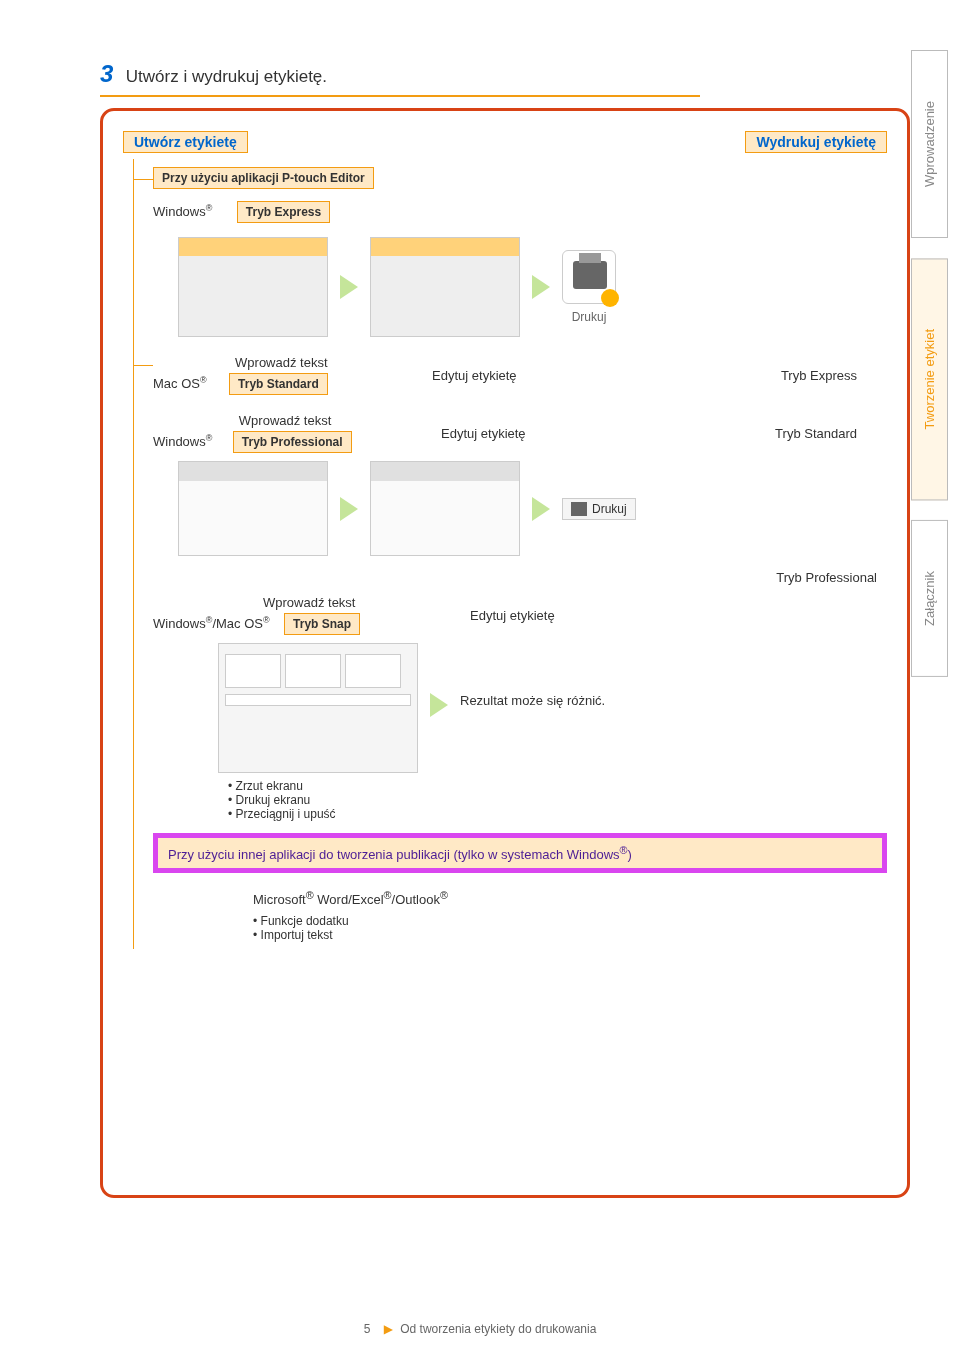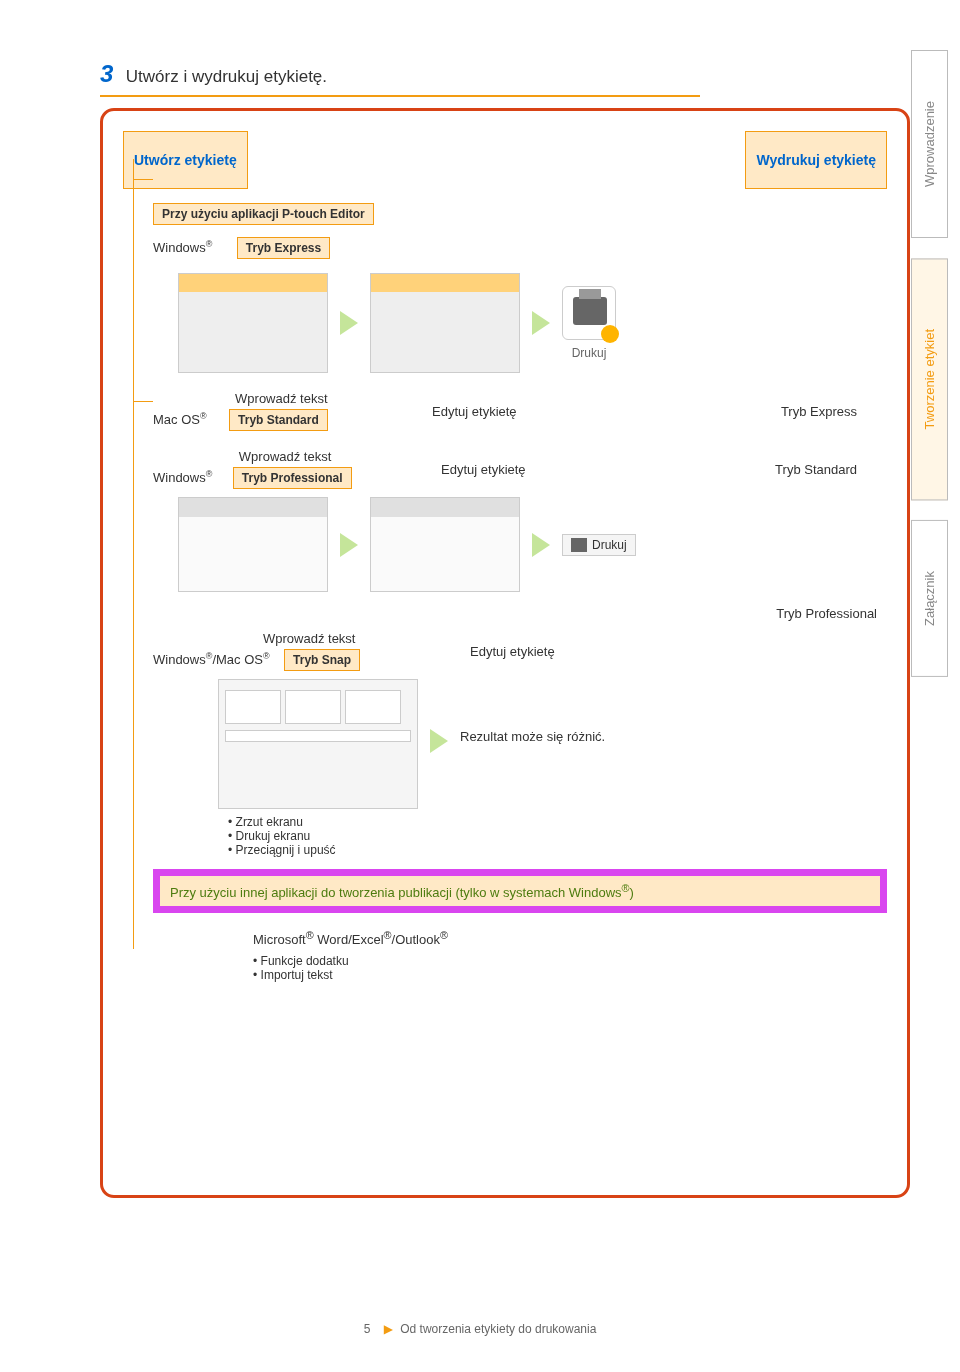--- a/index.html
+++ b/index.html
@@ -3,23 +3,23 @@
 <meta charset="utf-8">
 <style>
 *{box-sizing:border-box;margin:0;padding:0}
 body{font-family:Arial,sans-serif;background:#fff;width:960px;height:1372px;position:relative;color:#333}
 .page{padding:60px 50px 40px 100px;position:relative;height:100%}
 .accent-line{position:absolute;left:100px;top:95px;width:600px;height:2px;background:#f39c12}
 .step-num{color:#0066cc;font-size:24px;font-weight:bold;font-style:italic;display:inline-block;margin-right:8px}
 .step-title{font-size:17px;font-weight:normal;color:#333}
 .step-head{margin-bottom:20px}
 .main-frame{border:3px solid #d84315;border-radius:14px;padding:20px;position:relative;height:1090px}
-.lbl{background:#ffe9c6;border:1px solid #f39c12;padding:20px 10px;font-size:14px;color:#0066cc;font-weight:bold;display:inline-block}
+.lbl{background:#ffe9c6;border:1px solid #f39c12;padding:2px 10px;font-size:14px;color:#0066cc;font-weight:bold;display:inline-block}
 .lbl-small{background:#ffe9c6;border:1px solid #f39c12;padding:3px 8px;font-size:12px;display:inline-block;color:#333;font-weight:bold}
-.lbl-wide{background:#ffe9c6;border:7px solid #d946ef;padding:6px 10px;font-size:13px;display:block;color:#4d7c0f}
+.lbl-wide{background:#ffe9c6;border:5px solid #d946ef;padding:6px 10px;font-size:13px;display:block;color:#4c1d95}
 .plain{font-size:13px;color:#333}
 .connector-v{position:absolute;border-left:1px solid #f39c12}
 .connector-h{position:absolute;border-top:1px solid #f39c12}
 .thumb{background:#f5f5f5;border:1px solid #ccc;display:inline-block;position:relative}
 .thumb.app{width:150px;height:100px;background:linear-gradient(#ffd27a 0,#ffd27a 18%,#eee 18%,#eee 100%)}
 .thumb.app2{width:150px;height:95px;background:linear-gradient(#e0e0e0 0,#e0e0e0 20%,#fafafa 20%,#fafafa 100%)}
 .thumb.mac{width:150px;height:95px;background:linear-gradient(#d0d0d0 0,#d0d0d0 18%,#fafafa 18%,#fafafa 100%)}
 .arrow{width:0;height:0;border-top:12px solid transparent;border-bottom:12px solid transparent;border-left:18px solid #c5e59a;display:inline-block;vertical-align:middle}
 .icon-box{width:54px;height:54px;background:#fff;border:1px solid #ccc;border-radius:6px;display:inline-block;position:relative}
 .icon-box .printer{position:absolute;left:10px;top:10px;width:34px;height:28px;background:#666;border-radius:3px}

